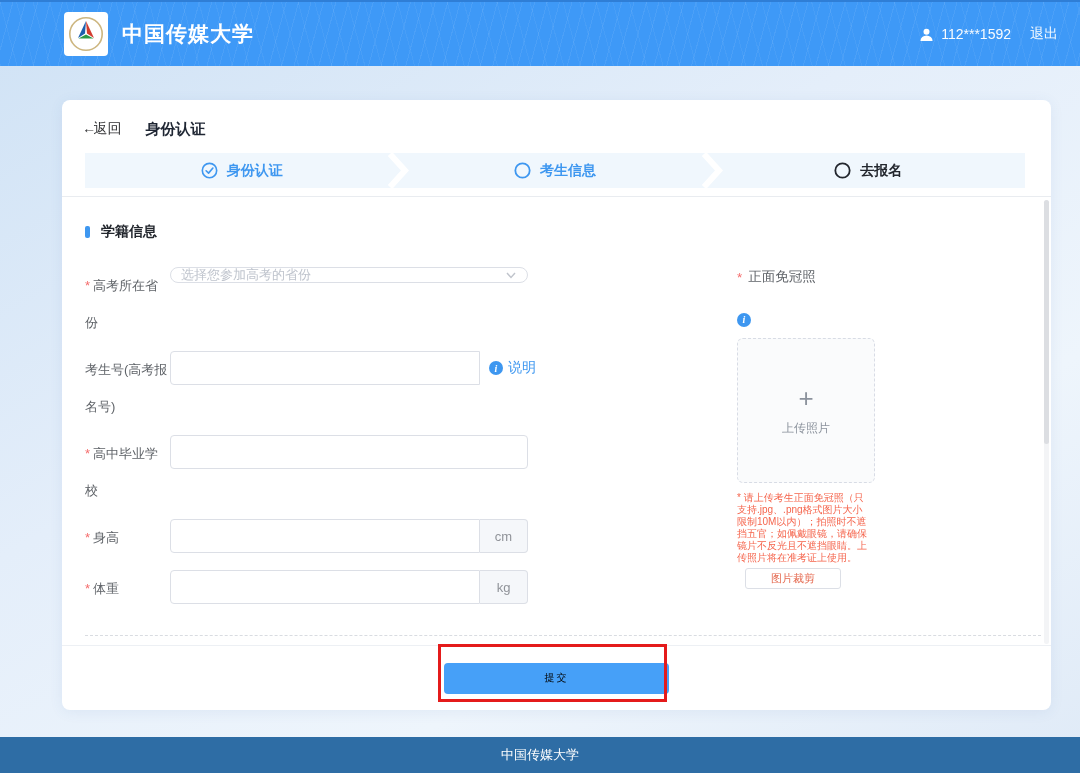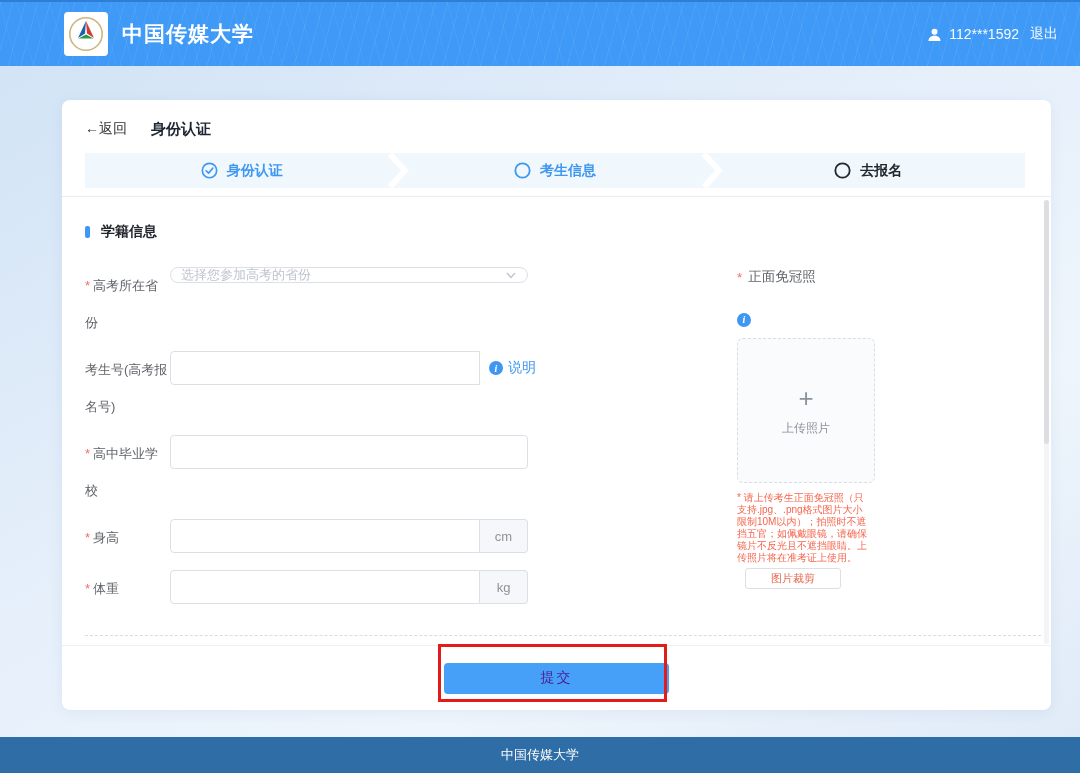--- a/index.html
+++ b/index.html
@@ -18,30 +18,30 @@
       repeating-linear-gradient(105deg, rgba(255,255,255,.07) 0 1px, transparent 1px 12px),
       repeating-linear-gradient(75deg, rgba(255,255,255,.05) 0 1px, transparent 1px 16px);
     display:flex; align-items:center; padding:0 22px 0 64px;
     border-top:2px solid #2f7ed6;
   }
   .logo-box { width:44px; height:44px; background:#fff; border-radius:4px;
     display:flex; align-items:center; justify-content:center; }
   .app-title { color:#fff; font-size:21px; font-weight:700; margin-left:14px; letter-spacing:1px; }
   .user-area { margin-left:auto; display:flex; align-items:center; gap:7px;
     color:rgba(255,255,255,.96); font-size:14px; }
-  .user-area .logout { margin-left:4px; cursor:pointer; }
+  .user-area .logout { margin-left:12px; cursor:pointer; }
 
   
   .card {
     position:absolute; left:62px; top:100px; width:989px; height:610px;
     background:#fff; border-radius:8px; box-shadow:0 2px 14px rgba(60,100,160,.08);
   }
   .card-head { padding:18px 26px 0 23px; }
   .breadcrumb { display:flex; align-items:center; gap:24px; height:22px;
-    font-size:14px; color:#303133; }
+    font-size:14px; color:#303133;font-family:Liberation Mono, monospace; }
   .breadcrumb .back-link { cursor:pointer; }
   .breadcrumb .bc-title { font-weight:700; font-size:15px; color:#1f2633; }
 
   .steps { margin-top:13px; height:35px; background:#f0f7fd; display:flex; position:relative; }
   .step { flex:1; display:flex; align-items:center; justify-content:center; gap:9px;
     font-size:14px; font-weight:600; cursor:pointer; }
   .step.done,.step.active { color:#3e97f0; }
   .step.pending { color:#23272e; }
   .step-chevron { position:absolute; top:0; height:35px; width:22px; }
   .step-chevron.c1 { left:calc(33.33% - 11px); }
@@ -100,21 +100,21 @@
   .dashed-sep { position:absolute; left:23px; right:10px; bottom:10px; border-top:1px dashed #d9dce1; }
   .form-scrollbar { position:absolute; right:2px; top:3px; bottom:2px; width:5px;
     background:#f3f4f6; border-radius:3px; }
   .form-scrollbar .thumb { position:absolute; top:0; left:0; width:100%; height:55%;
     background:#dcdee2; border-radius:3px; }
 
   
   .card-foot { position:absolute; left:0; right:0; bottom:0; height:65px;
     border-top:1px solid #edf0f4; display:flex; align-items:center; justify-content:center; }
   .submit-btn { width:225px; height:31px; background:#46a0f8; border:none; border-radius:4px;
-    color:#4c1d95; font-size:14px; cursor:pointer; letter-spacing:2px;
+    color:#000000; font-size:10px; cursor:pointer; letter-spacing:2px;
     font-family:"Liberation Sans","DejaVu Sans",sans-serif; }
 
   .annotation-box { position:absolute; left:438px; top:644px; width:229px; height:58px;
     border:3px solid #e41b1b; z-index:20; pointer-events:none; }
 
   
   .site-footer { position:absolute; left:0; right:0; bottom:0; height:36px; background:#2e6da5;
     color:#fff; font-size:13px; text-align:center; line-height:36px; }
 </style>
 </head>

